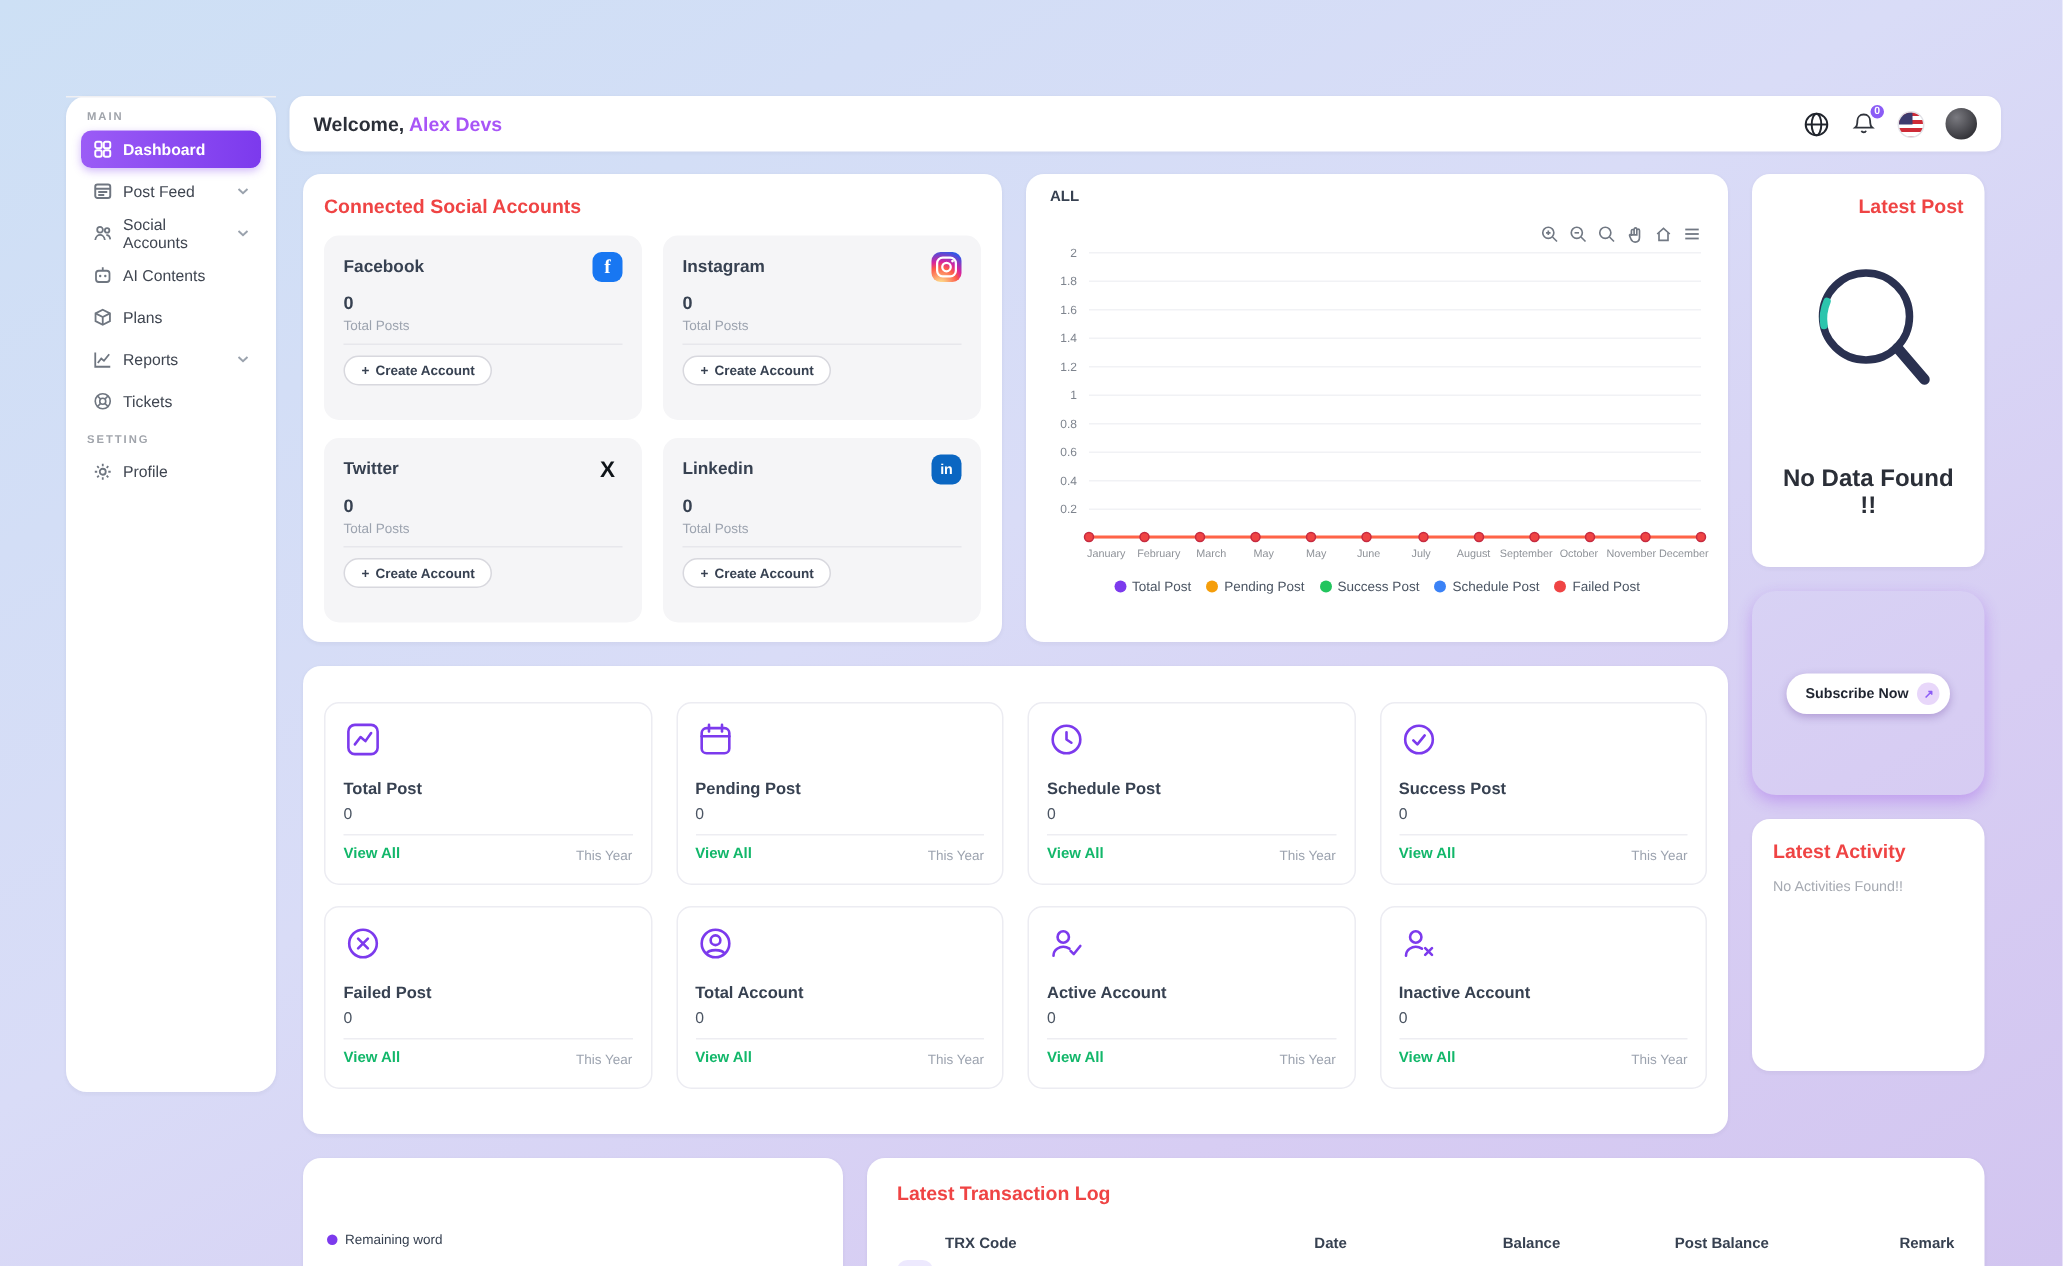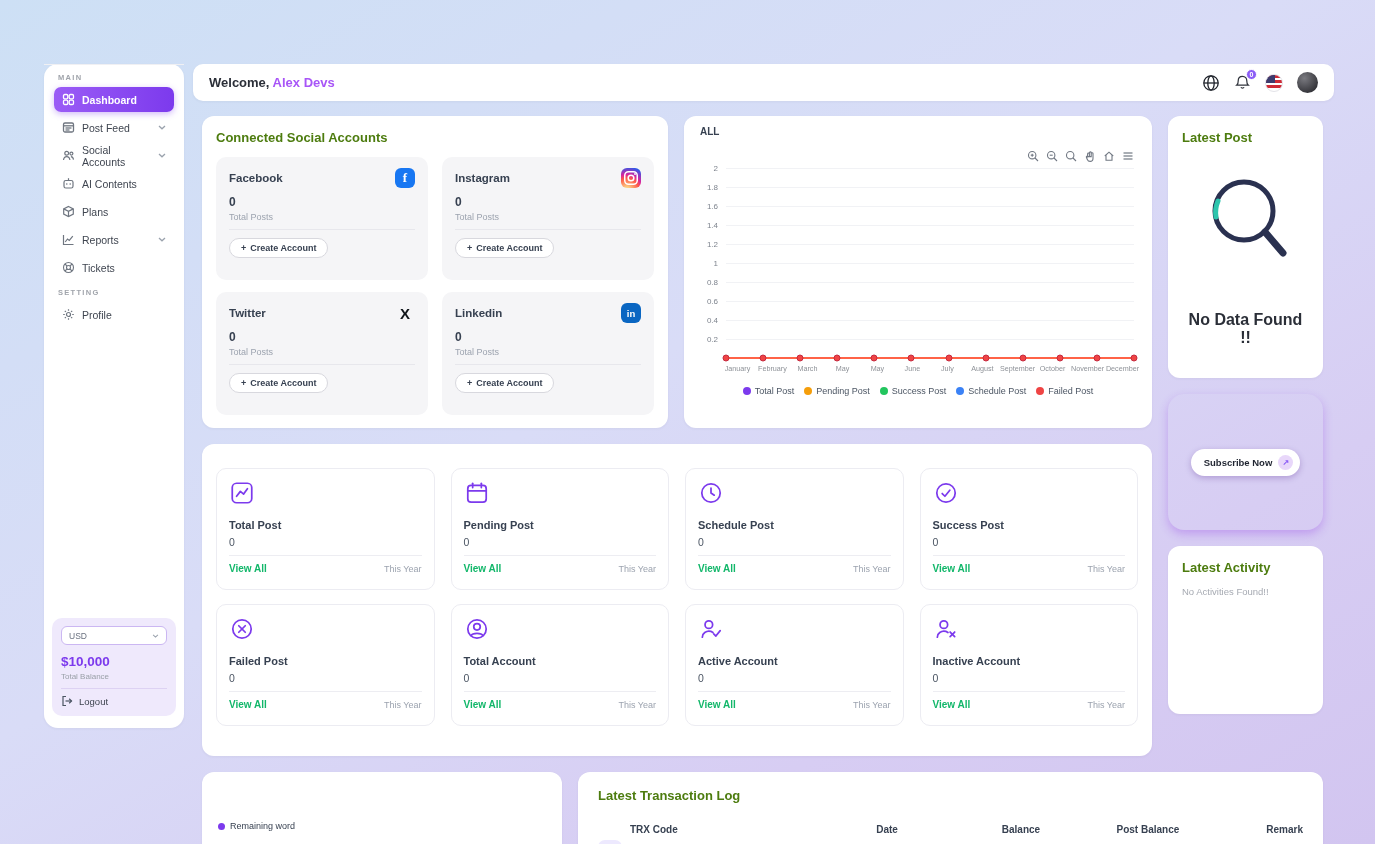--- a/index.html
+++ b/index.html
@@ -36,21 +36,21 @@
 .welcome .uname { color:#a855f7; }
 .top-icons { margin-left:auto; display:flex; align-items:center; gap:14px; }
 .top-ico { position:relative; display:inline-flex; cursor:pointer; }
 .bell-badge { position:absolute; top:-5px; right:-6px; width:11px; height:11px; background:#8b5cf6; color:#fff; font-size:7px; font-weight:bold; border-radius:50%; display:flex; align-items:center; justify-content:center; border:1.5px solid #fff; }
 .flag { width:18px; height:18px; border-radius:50%; overflow:hidden; position:relative; background:repeating-linear-gradient(180deg,#ce2b37 0 2.6px,#fff 2.6px 5.2px); border:.5px solid #e3e3e8; }
 .flag i { position:absolute; left:0; top:0; width:55%; height:50%; background:#3c3b6e; }
 .avatar { width:21px; height:21px; border-radius:50%; background:radial-gradient(circle at 35% 30%,#7a7a80,#1d1d22); cursor:pointer; }
 
 
 .card-social { left:202px; top:116px; width:466px; height:312px; padding:14px; }
-.card-title { font-size:13px; font-weight:bold; color:#4d7c0f; }
+.card-title { font-size:13px; font-weight:bold; color:#ef4444; }
 .social-grid { display:grid; grid-template-columns:1fr 1fr; gap:12px 14px; margin-top:12px; }
 .social-card { background:#f5f5f7; border-radius:10px; padding:11px 13px; height:123px; }
 .sc-head { display:flex; align-items:flex-start; justify-content:space-between; }
 .sc-name { font-size:11.5px; font-weight:bold; color:#374151; margin-top:4px; }
 .sc-count { font-size:12px; font-weight:bold; color:#374151; margin-top:7px; }
 .sc-total { font-size:9px; color:#9ca3af; margin-top:3px; }
 .sc-divider { border-top:1px solid #e7e7ec; margin:7px 0; }
 .create-btn { display:inline-flex; align-items:center; gap:4px; background:#fff; border:1px solid #d8d8de; border-radius:14px; padding:4px 11px; font-size:9px; font-weight:bold; color:#374151; cursor:pointer; }
 .brand { width:20px; height:20px; border-radius:6px; display:inline-flex; align-items:center; justify-content:center; }
 .brand.fb { background:#1877f2; color:#fff; font-weight:bold; font-size:13px; font-family:"Liberation Serif",serif; }
@@ -71,21 +71,21 @@
 .series-line { position:absolute; left:0; right:0; top:188.8px; height:2.6px; border-radius:2px; }
 .marker { position:absolute; top:190px; width:7px; height:7px; border-radius:50%; transform:translate(-50%,-50%); border:1px solid #c62b40; cursor:pointer; }
 .chart-months { position:absolute; left:36px; right:12px; top:248px; display:flex; }
 .month { flex:1; text-align:center; font-size:7.2px; color:#8e9298; }
 .chart-legend { position:absolute; left:0; right:0; top:270px; display:flex; justify-content:center; gap:10px; }
 .legend-item { display:inline-flex; align-items:center; gap:4px; font-size:9px; color:#4b5563; cursor:pointer; }
 .legend-dot { width:8px; height:8px; border-radius:50%; display:inline-block; }
 
 
 .card-latest-post { left:1168px; top:116px; width:155px; height:262px; padding:14px; text-align:center; }
-.card-latest-post .card-title { text-align:left; }
+.card-latest-post .card-title { text-align:right; }
 .lp-svg { margin:26px auto 14px; display:block; }
 .lp-empty { font-size:16px; font-weight:bold; color:#2b2f38;margin-top:40px; }
 .card-subscribe { left:1168px; top:394px; width:155px; height:136px; border-radius:16px; position:absolute;
   background:radial-gradient(90px 90px at 88% 12%,#c popup 0,transparent 0),
              radial-gradient(100px 100px at 12% 96%,#c97bff 0%,rgba(201,123,255,0) 55%),
              radial-gradient(80px 80px at 92% 20%,#b765fb 0%,rgba(183,101,251,0) 60%),
              linear-gradient(135deg,#a846f4,#8a2ee6);
   display:flex; align-items:center; justify-content:center; box-shadow:0 4px 10px rgba(138,46,230,.3); }
 .sub-btn { display:inline-flex; align-items:center; gap:6px; background:#fff; border:none; border-radius:999px; padding:6px 7px 6px 13px; font-size:9.5px; font-weight:bold; color:#1f2430; cursor:pointer; box-shadow:0 2px 6px rgba(60,0,120,.25); font-family:inherit;text-align:center; }
 .sub-arrow { width:15px; height:15px; border-radius:50%; background:#e8d7fa; color:#8b5cf6; font-size:8px; display:inline-flex; align-items:center; justify-content:center; }
@@ -231,43 +231,20 @@
   <div class="s-item">
     <span class="s-ico">
         <svg width="13" height="13" viewBox="0 0 13 13" fill="none" stroke="currentColor" stroke-width="1.2">
           <circle cx="6.5" cy="6.5" r="2"></circle>
           <path d="M6.5 1.2v1.6M6.5 10.2v1.6M1.2 6.5h1.6M10.2 6.5h1.6M2.8 2.8l1.1 1.1M9.1 9.1l1.1 1.1M10.2 2.8L9.1 3.9M3.9 9.1l-1.1 1.1"></path>
         </svg>
       </span>
     <span>Profile</span>
   </div>
 
-  <div class="wallet">
-    <div class="currency">
-      <span>USD</span>
-      <span>
-          <svg width="7" height="4" viewBox="0 0 8 5" fill="none" stroke="#9aa2ad" stroke-width="1.3">
-            <polyline points="1,1 4,3.8 7,1"></polyline>
-          </svg>
-        </span>
-    </div>
-    <div class="balance">$10,000</div>
-    <div class="balance-label">Total Balance</div>
-    <div class="w-divider"></div>
-    <div class="logout">
-      <span>
-          <svg width="12" height="12" viewBox="0 0 12 12" fill="none" stroke="#4b5563" stroke-width="1.2">
-            <path d="M5 1.5H2v9h3"></path>
-            <line x1="4.5" y1="6" x2="10.5" y2="6"></line>
-            <polyline points="8.2,3.8 10.5,6 8.2,8.2"></polyline>
-          </svg>
-        </span>
-      <span>Logout</span>
-    </div>
-  </div>
 </aside>
 
 <header class="topbar">
   <div class="welcome">
     <span>Welcome,</span>
     <span class="uname">Alex Devs</span>
   </div>
   <div class="top-icons">
     <span class="top-ico">
       <svg width="18" height="18" viewBox="0 0 18 18" fill="none" stroke="#20242c" stroke-width="1.3">

